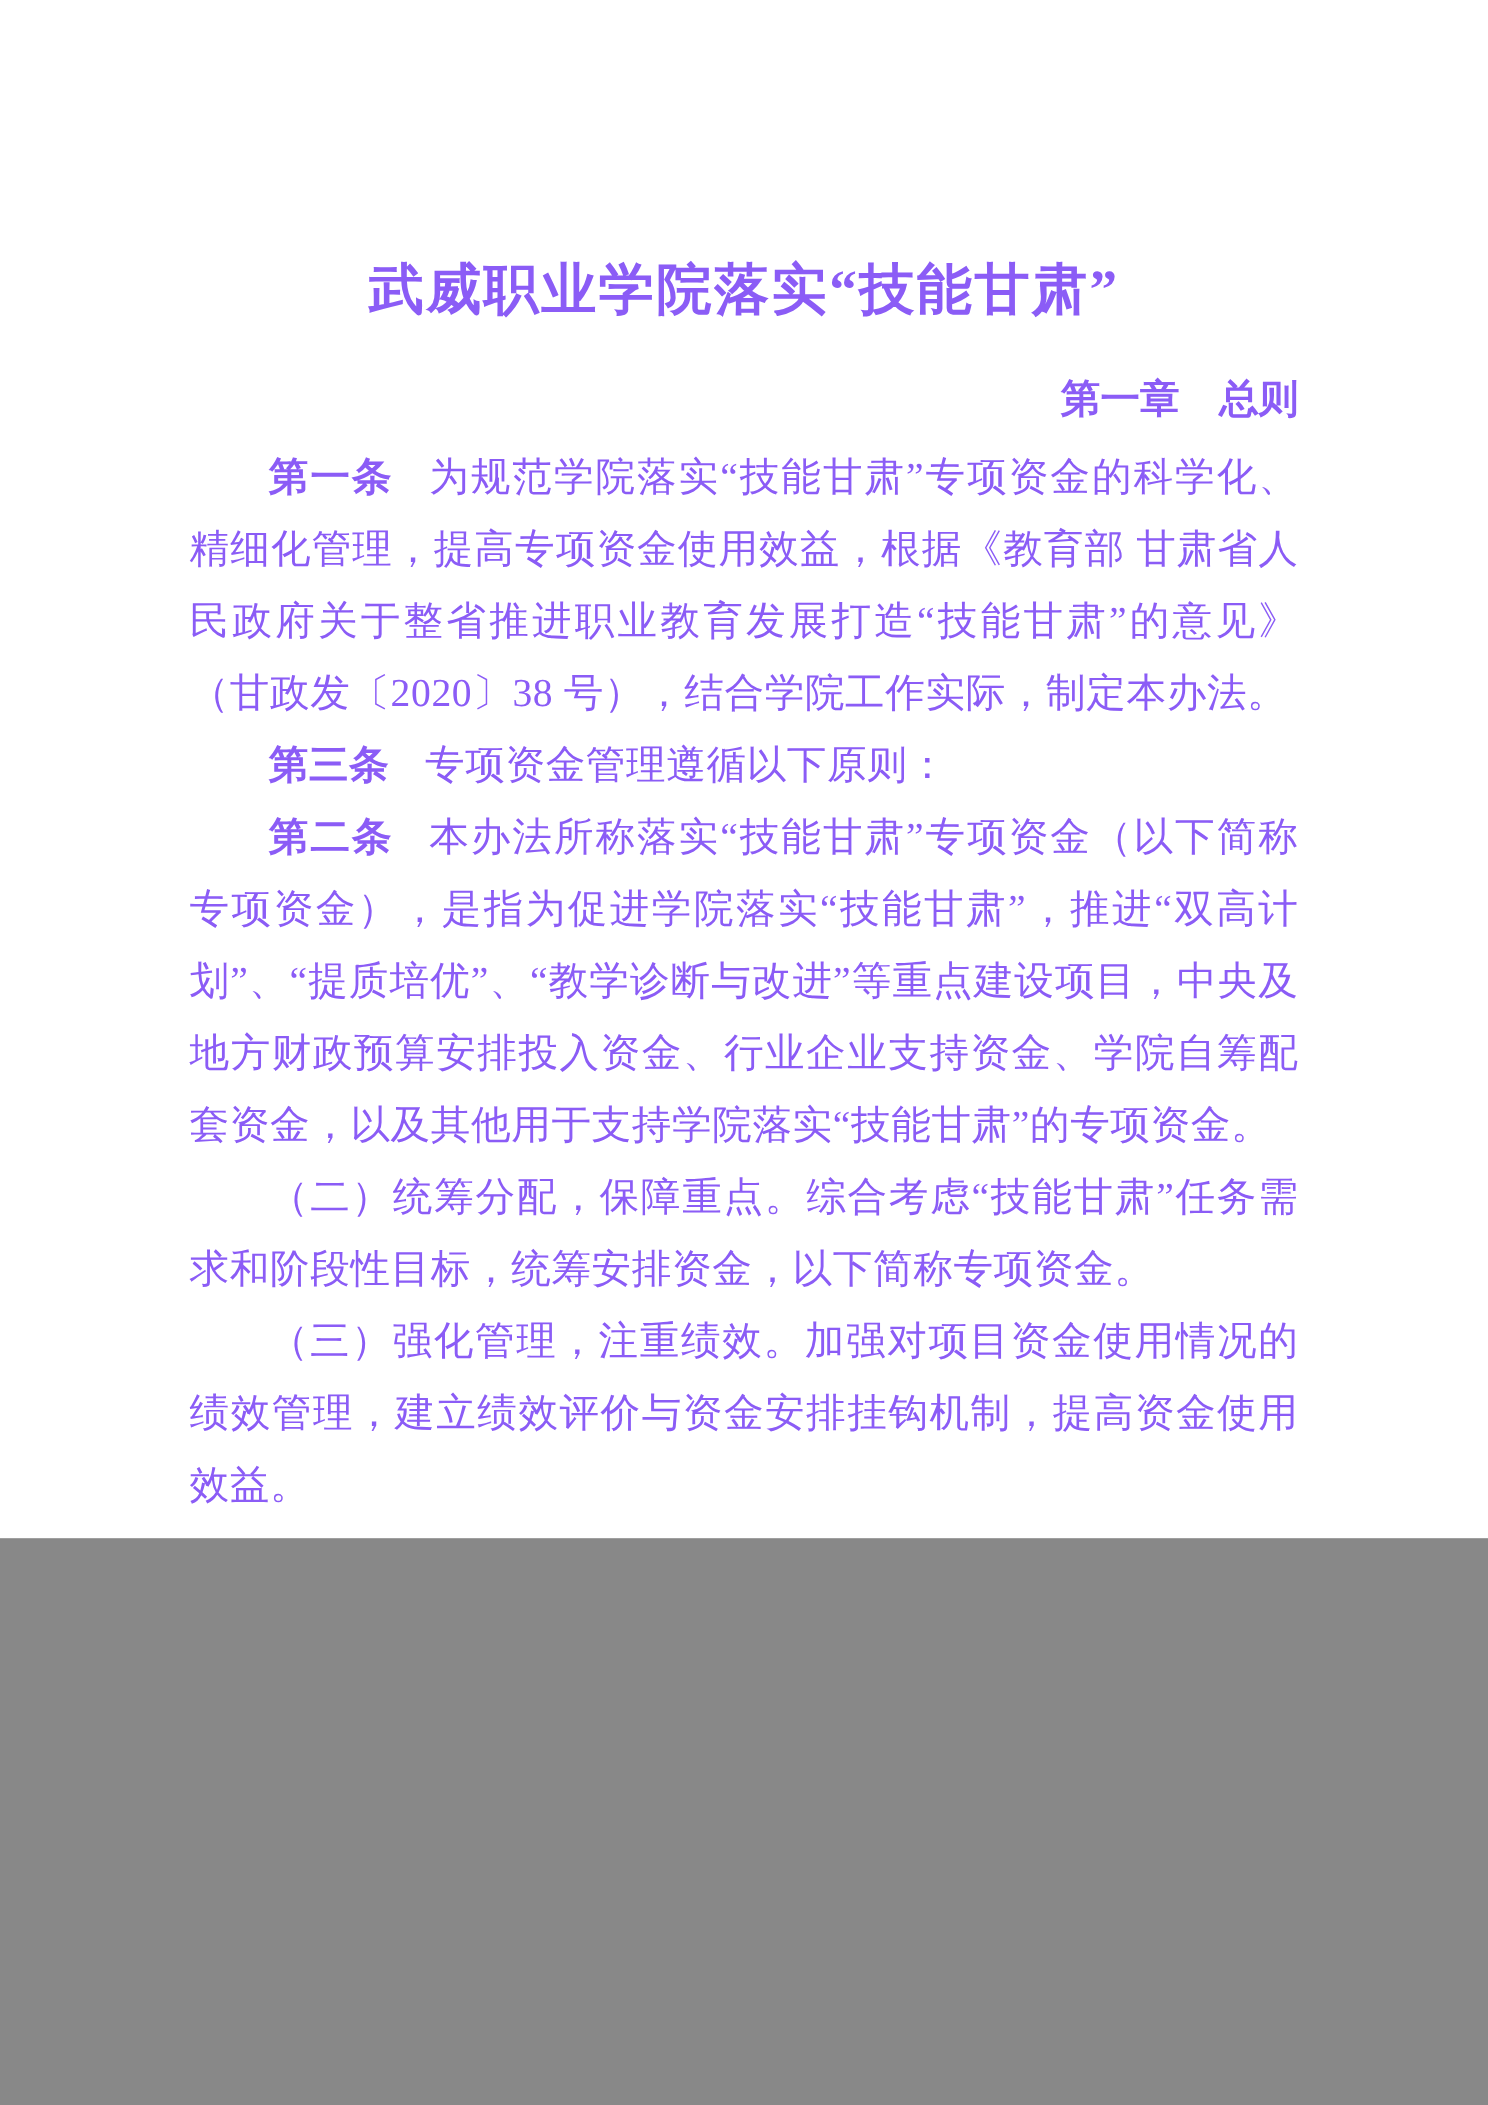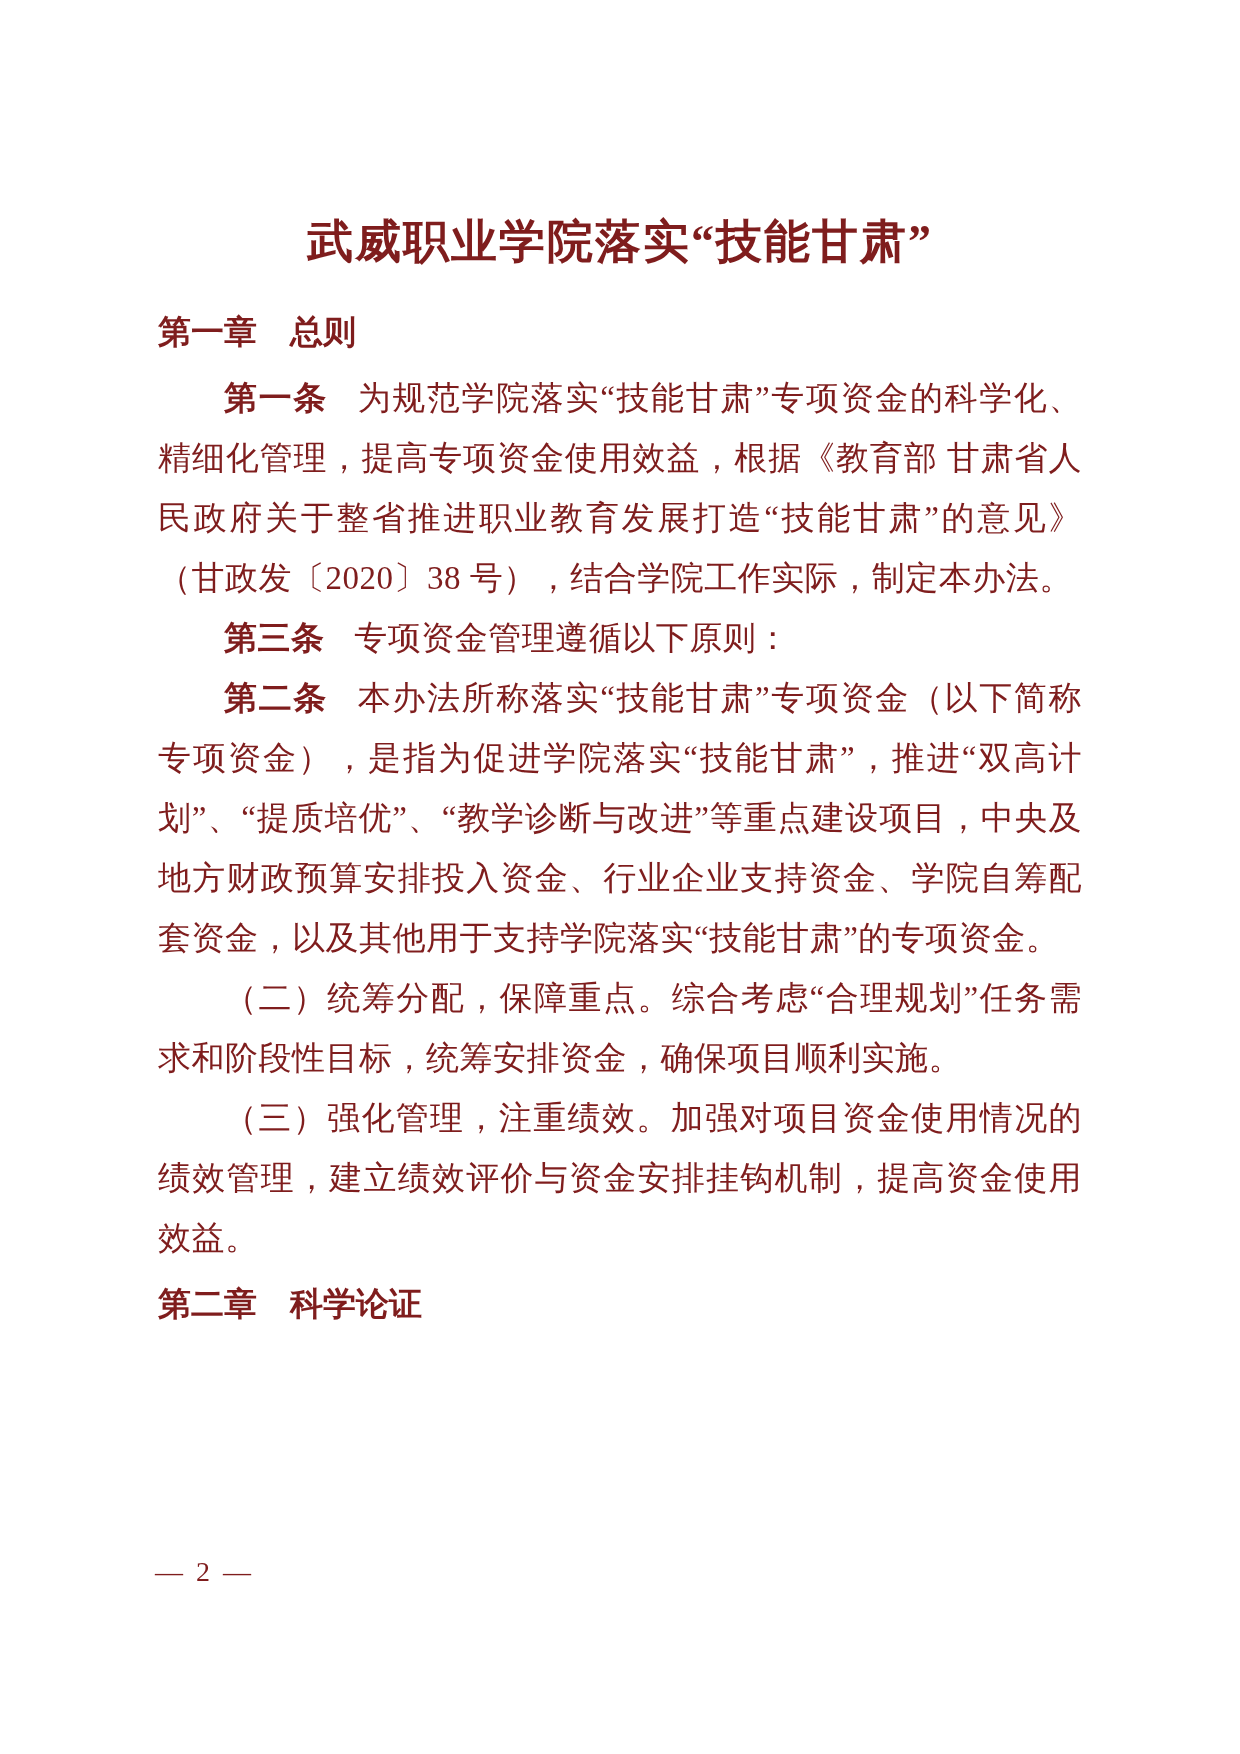--- a/index.html
+++ b/index.html
@@ -3,24 +3,24 @@
 <meta charset="utf-8">
 <style>
   html, body {
     margin: 0;
     padding: 0;
     background: #888;
   }
   .page {
     position: relative;
     width: 1240px;
-    height: 1754px;
+    height: 1282px;
     margin: 0 auto;
     background: #ffffff;
-    color: #7f1d1d;
+    color: #8b5cf6;
     font-family: "Liberation Serif", "DejaVu Serif", serif;
     overflow: hidden;
   }
   .content {
     position: absolute;
     left: 158px;
     top: 202px;
     width: 924px;
   }
   .doc-title {
@@ -32,21 +32,21 @@
     letter-spacing: 2px;
     font-family: "Liberation Serif", "DejaVu Serif", serif;
   }
   .title-line {
     display: block;
   }
   .chapter-heading {
     margin: 22px 0 8px 0;
     font-size: 33px;
     font-weight: bold;
-    text-align: left;
+    text-align: right;
     line-height: 56px;
     font-family: "Liberation Sans", "DejaVu Sans", sans-serif;
   }
   .chapter-heading.chapter-2 {
     margin: 8px 0 0 0;
   }
   .body-para {
     margin: 0;
     font-size: 33px;
     line-height: 60px;
@@ -81,21 +81,21 @@
 
     <h2 class="chapter-heading">第一章　总则</h2>
 
     <p class="body-para"><span class="article-label">第一条</span><span>为规范学院落实“技能甘肃”专项资金的科学化、精细化管理，提高专项资金使用效益，根据《教育部 甘肃省人民政府关于整省推进职业教育发展打造“技能甘肃”的意见》（甘政发〔2020〕38 号），结合学院工作实际，制定本办法。</span></p>
 
     <p class="body-para"><span class="article-label">第三条</span><span>专项资金管理遵循以下原则：</span></p>
 
     <p class="body-para"><span class="article-label">第二条</span><span>本办法所称落实“技能甘肃”专项资金（以下简称专项资金），是指为促进学院落实“技能甘肃”，推进“双高计划”、“提质培优”、“教学诊断与改进”等重点建设项目，中央及地方财政预算安排投入资金、行业企业支持资金、学院自筹配套资金，以及其他用于支持学院落实“技能甘肃”的专项资金。</span></p>
 
 
-    <p class="body-para">（二）统筹分配，保障重点。综合考虑“合理规划”任务需求和阶段性目标，统筹安排资金，确保项目顺利实施。</p>
+    <p class="body-para">（二）统筹分配，保障重点。综合考虑“技能甘肃”任务需求和阶段性目标，统筹安排资金，以下简称专项资金。</p>
 
     <p class="body-para">（三）强化管理，注重绩效。加强对项目资金使用情况的绩效管理，建立绩效评价与资金安排挂钩机制，提高资金使用效益。</p>
 
     <h2 class="chapter-heading chapter-2">第二章　科学论证</h2>
 
   </div>
 
   <div class="page-number">— 2 —</div>
 </div>
 

